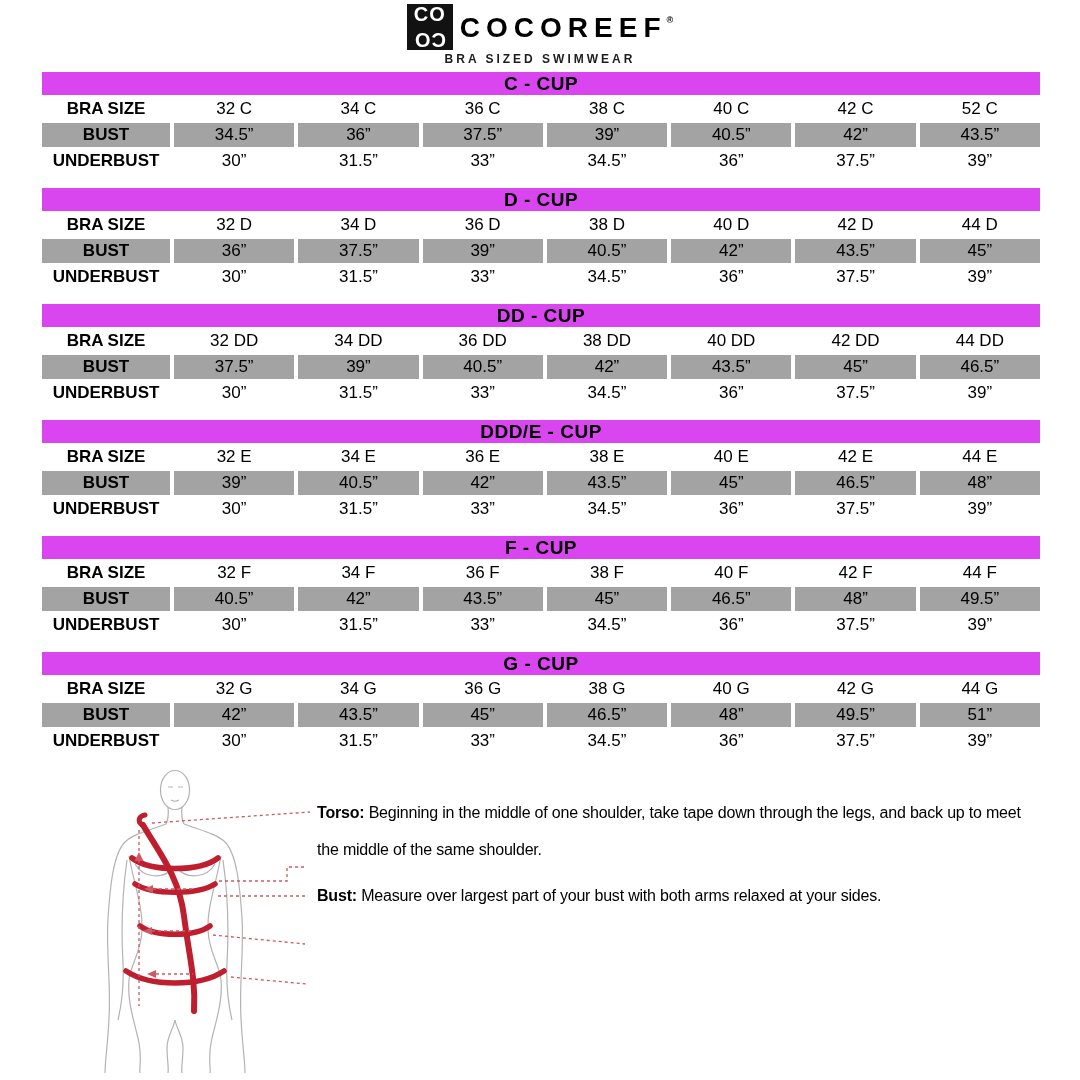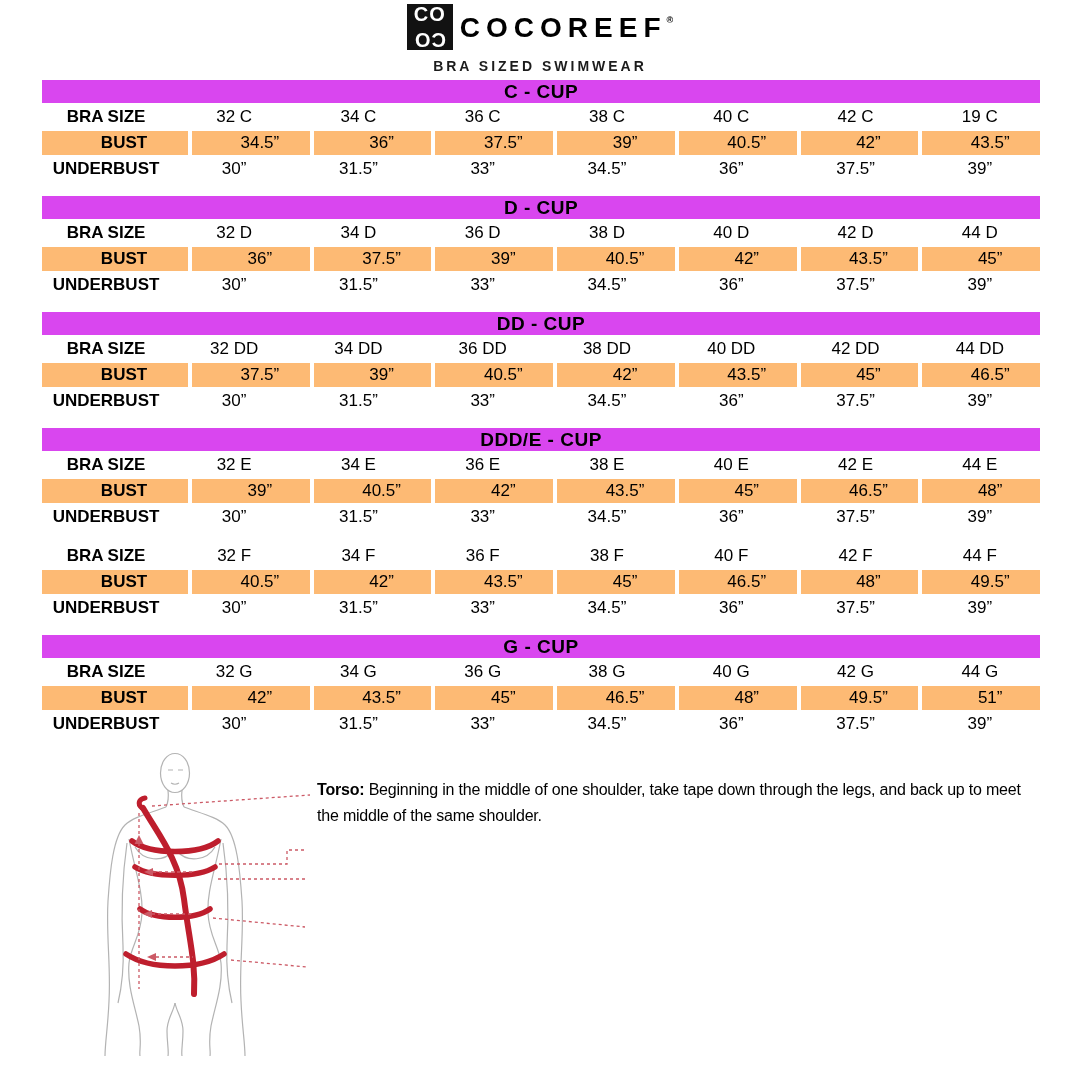--- a/index.html
+++ b/index.html
@@ -13,38 +13,38 @@
   .logo-row { display:flex; align-items:center; gap:7px; }
   .logo-square {
     width:46px; height:46px; background:#121212; color:#fff;
     display:flex; flex-direction:column; align-items:center; justify-content:center;
     font-weight:700; font-size:20px; line-height:19px; letter-spacing:1px;gap:6px;
   }
   .logo-square .flip { transform:rotate(180deg); }
   .logo-text { display:flex; flex-direction:row; font-weight:700; font-size:28px; line-height:23px; letter-spacing:6px; }
   .logo-text sup { font-size:9px; letter-spacing:0; vertical-align:top; line-height:9px; }
   .brand-line { white-space:nowrap; }
-  .tagline { font-size:14px; font-weight:700; letter-spacing:3px; margin-top:8px; color:#1c1c1c; }
+  .tagline { font-size:12px; font-weight:700; letter-spacing:3px; margin-top:2px; color:#1c1c1c; }
 
   
   .tables { margin:6px 0 0 42px; width:998px; }
   .size-table { margin-bottom:15px; }
   .table-title {
     background:#d946ef; height:23px; line-height:23px; text-align:center;
     font-weight:700; font-size:19px; letter-spacing:0.5px;
   }
   .size-row { display:flex; gap:4px; margin-top:2px; }
   .size-cell { flex:1; height:24px; line-height:24px; text-align:center; font-size:17px; }
   .size-cell.label { flex:0 0 128px; font-weight:700; }
-  .size-row.shaded .size-cell { background:#fdba74;padding-left:18px; }
+  .size-row.shaded .size-cell { background:#a3a3a3; }
 
   
   .guide { display:flex; margin-top:4px; }
   .guide svg { flex:0 0 auto; margin-left:55px; display:block; }
-  .instructions { width:762px; margin:26px 0 0 4px; font-size:16px; letter-spacing:-0.2px; line-height:26px; }
+  .instructions { width:762px; margin:26px 0 0 4px; font-size:16px; letter-spacing:-0.2px; line-height:37px; }
   .instructions p { margin:0 0 9px; }
   .instructions p:nth-child(3) { margin-bottom:19px; }
   .instructions .term { font-weight:700; }
   .instructions .desc { white-space:pre-line; }
 </style>
 </head>
 <body>
 
 <div class="page">
 
@@ -66,21 +66,21 @@
       <section class="size-table">
         <div class="table-title">C - CUP</div>
         <div class="size-row">
           <div class="size-cell label">BRA SIZE</div>
           <div class="size-cell">32 C</div>
           <div class="size-cell">34 C</div>
           <div class="size-cell">36 C</div>
           <div class="size-cell">38 C</div>
           <div class="size-cell">40 C</div>
           <div class="size-cell">42 C</div>
-          <div class="size-cell">19 C</div>
+          <div class="size-cell">52 C</div>
         </div>
         <div class="size-row shaded">
           <div class="size-cell label">BUST</div>
           <div class="size-cell">34.5”</div>
           <div class="size-cell">36”</div>
           <div class="size-cell">37.5”</div>
           <div class="size-cell">39”</div>
           <div class="size-cell">40.5”</div>
           <div class="size-cell">42”</div>
           <div class="size-cell">43.5”</div>
@@ -189,20 +189,21 @@
           <div class="size-cell">30”</div>
           <div class="size-cell">31.5”</div>
           <div class="size-cell">33”</div>
           <div class="size-cell">34.5”</div>
           <div class="size-cell">36”</div>
           <div class="size-cell">37.5”</div>
           <div class="size-cell">39”</div>
         </div>
       </section>
       <section class="size-table">
+        <div class="table-title">F - CUP</div>
         <div class="size-row">
           <div class="size-cell label">BRA SIZE</div>
           <div class="size-cell">32 F</div>
           <div class="size-cell">34 F</div>
           <div class="size-cell">36 F</div>
           <div class="size-cell">38 F</div>
           <div class="size-cell">40 F</div>
           <div class="size-cell">42 F</div>
           <div class="size-cell">44 F</div>
         </div>
@@ -304,16 +305,17 @@
       <g fill="#cc5a66">
         <polygon points="84,84 79.5,93 88.5,93"></polygon>
         <polygon points="89,121 98,117 98,125"></polygon>
         <polygon points="88,163 97,159 97,167"></polygon>
         <polygon points="92,206 101,202 101,210"></polygon>
       </g>
     </svg>
     <div class="instructions" id="instructions">
         <p><b class="term">Torso:</b> <span class="desc">Beginning in the middle of one shoulder, take tape down through the legs, and back up to meet
 the middle of the same shoulder.</span></p>
+        <p><b class="term">Bust:</b> <span class="desc">Measure over largest part of your bust with both arms relaxed at your sides.</span></p>
       </div>
   </section>
 
 </div>
 
 </body></html>

